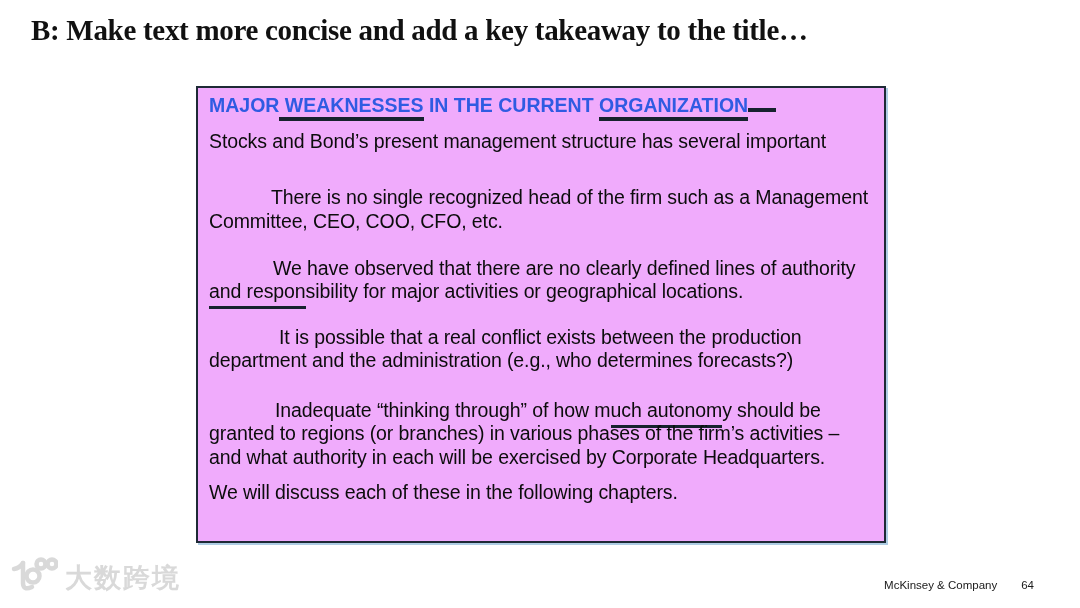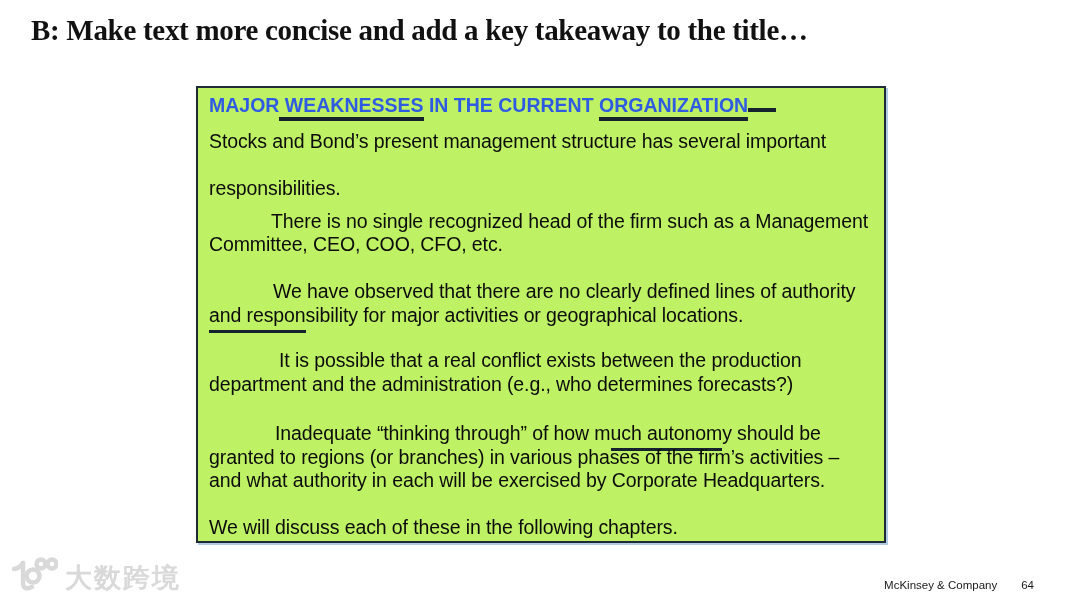--- a/index.html
+++ b/index.html
@@ -18,21 +18,21 @@
     position:absolute;left:31px;top:14px;
     font-family:"Liberation Serif",serif;
     font-weight:700;font-size:29px;letter-spacing:-0.3px;
     color:var(--ink);white-space:nowrap;
   }
 
   .doc-box{
     position:absolute;left:196px;top:86px;width:690px;height:457px;
     border:2px solid var(--box-border);
     box-shadow:2px 2px 0 0 var(--box-glow);
-    background:#bef264;
+    background:#f0abfc;
     padding:3px 11px 0 11px;
     overflow:hidden;
   }
 
   .doc-heading{
     font-size:19.5px;font-weight:700;line-height:24px;
     color:var(--heading-blue);white-space:nowrap;
   }
   .hl-underline{
     border-bottom:4px solid var(--underline-dark);
@@ -46,21 +46,21 @@
 
   .para{
     font-size:19.5px;line-height:23.4px;color:#0c0c0c;
     letter-spacing:-0.1px;
   }
   .p1{margin-top:13px;}
   .p2{margin-top:9px;text-indent:62px;}
   .p3{margin-top:24px;text-indent:64px;}
   .p4{margin-top:22px;text-indent:70px;}
   .p5{margin-top:26px;text-indent:66px;}
-  .p6{margin-top:24px;}
+  .p6{margin-top:12px;}
   .u{
     border-bottom:3px solid var(--underline-dark);
     padding-bottom:4px;
   }
 
   .footer{
     position:absolute;right:46px;bottom:17px;
     display:flex;align-items:baseline;gap:24px;
     font-size:11.5px;color:#1a1a1a;
   }
@@ -81,21 +81,21 @@
 <body>
 
 <div>
 
   <h1 class="page-title">B: Make text more concise and add a key takeaway to the title…</h1>
 
   <div class="doc-box">
 
     <div class="doc-heading"><span>MAJOR</span><span class="hl-underline"> WEAKNESSES</span><span> IN THE CURRENT </span><span class="hl-underline">ORGANIZATION</span><span class="hl-ext"></span></div>
 
-    <p class="para p1"><span>Stocks and Bond’s present management structure has several important</span><br><br><span>responsibilities.</span></p>
+    <p class="para p1"><span>Stocks and Bond’s present management structure has several important</span><br><br></p>
 
     <p class="para p2"><span>There is no single recognized head of the firm such as a Management</span><br><span>Committee, CEO, COO, CFO, etc.</span></p>
 
     <p class="para p3"><span>We have observed that there are no clearly defined lines of authority</span><br><span class="u">and respon</span><span>sibility for major activities or geographical locations.</span></p>
 
     <p class="para p4"><span>It is possible that a real conflict exists between the production</span><br><span>department and the administration (e.g., who determines forecasts?)</span></p>
 
     <p class="para p5"><span>Inadequate “thinking through” of how m</span><span class="u">uch autonom</span><span>y should be</span><br><span>granted to regions (or branches) in various phases of the firm’s activities –</span><br><span>and what authority in each will be exercised by Corporate Headquarters.</span></p>
 
     <p class="para p6"><span>We will discuss each of these in the following chapters.</span></p>

